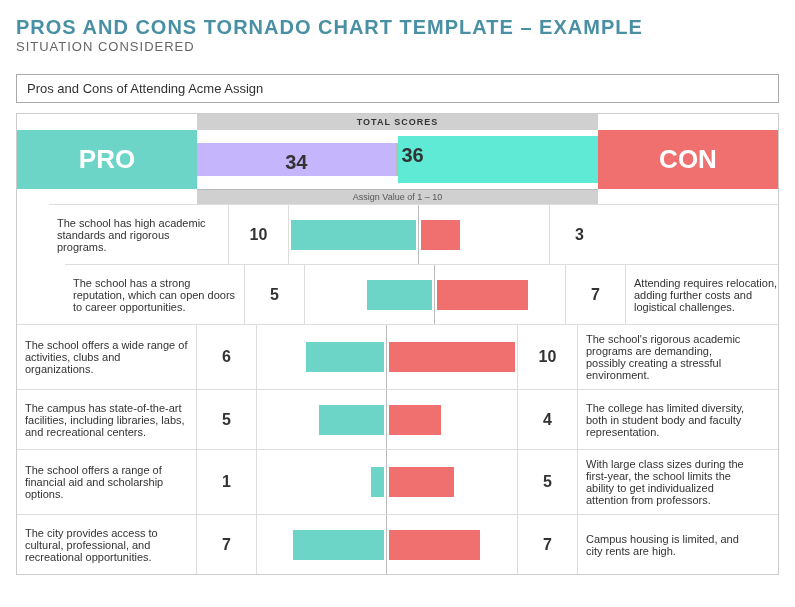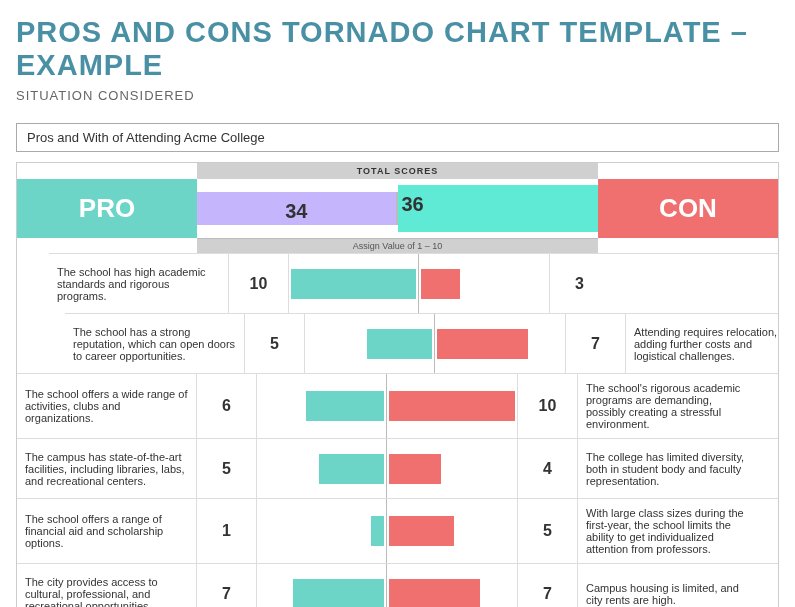--- a/index.html
+++ b/index.html
@@ -5,24 +5,23 @@
     * { box-sizing: border-box; margin: 0; padding: 0; }
     body {
       font-family: Arial, sans-serif;
       background: #fff;
       width: 795px;
       min-height: 607px;
       padding: 16px;
     }
     .main-title {
       color: #4a90a4;
-      font-size: 29px;
+      font-size: 20px;
       font-weight: 900;
       letter-spacing: 1px;
-      margin-bottom: 6px;
       text-transform: uppercase;
     }
     .situation-label {
       font-size: 13px;
       color: #666;
       letter-spacing: 1px;
       text-transform: uppercase;
       margin-bottom: 20px;
     }
     .situation-box {
@@ -106,21 +105,21 @@
       color: #555;
       padding: 2px;
       border-top: 1px solid #bbb;
     }
   </style>
 </head>
 <body>
 
 <div class="main-title">PROS AND CONS TORNADO CHART TEMPLATE – EXAMPLE</div>
 <div class="situation-label">SITUATION CONSIDERED</div>
-<div class="situation-box">Pros and With of Attending Acme College</div>
+<div class="situation-box">Pros and Cons of Attending Acme Assign</div>
 
 <div class="chart-container">
 
   <div class="total-scores-row">
     <div></div>
     <div class="total-scores-center">TOTAL SCORES</div>
     <div></div>
   </div>
 
   <div class="header-row">

